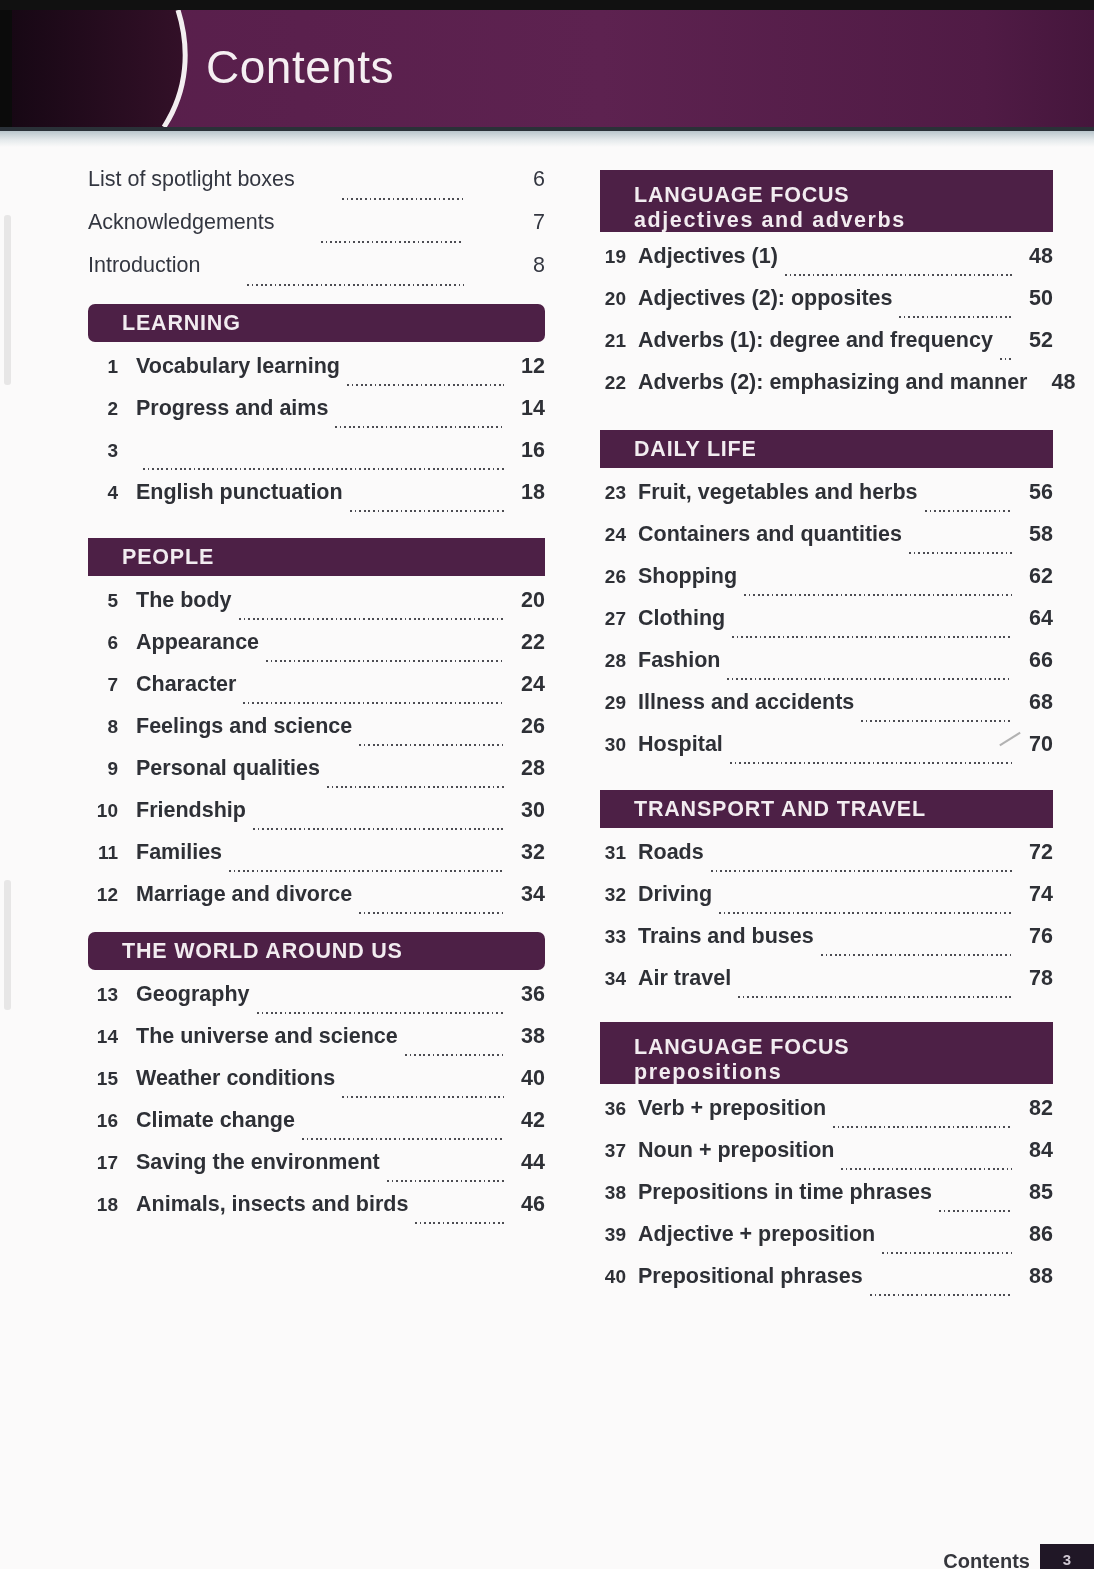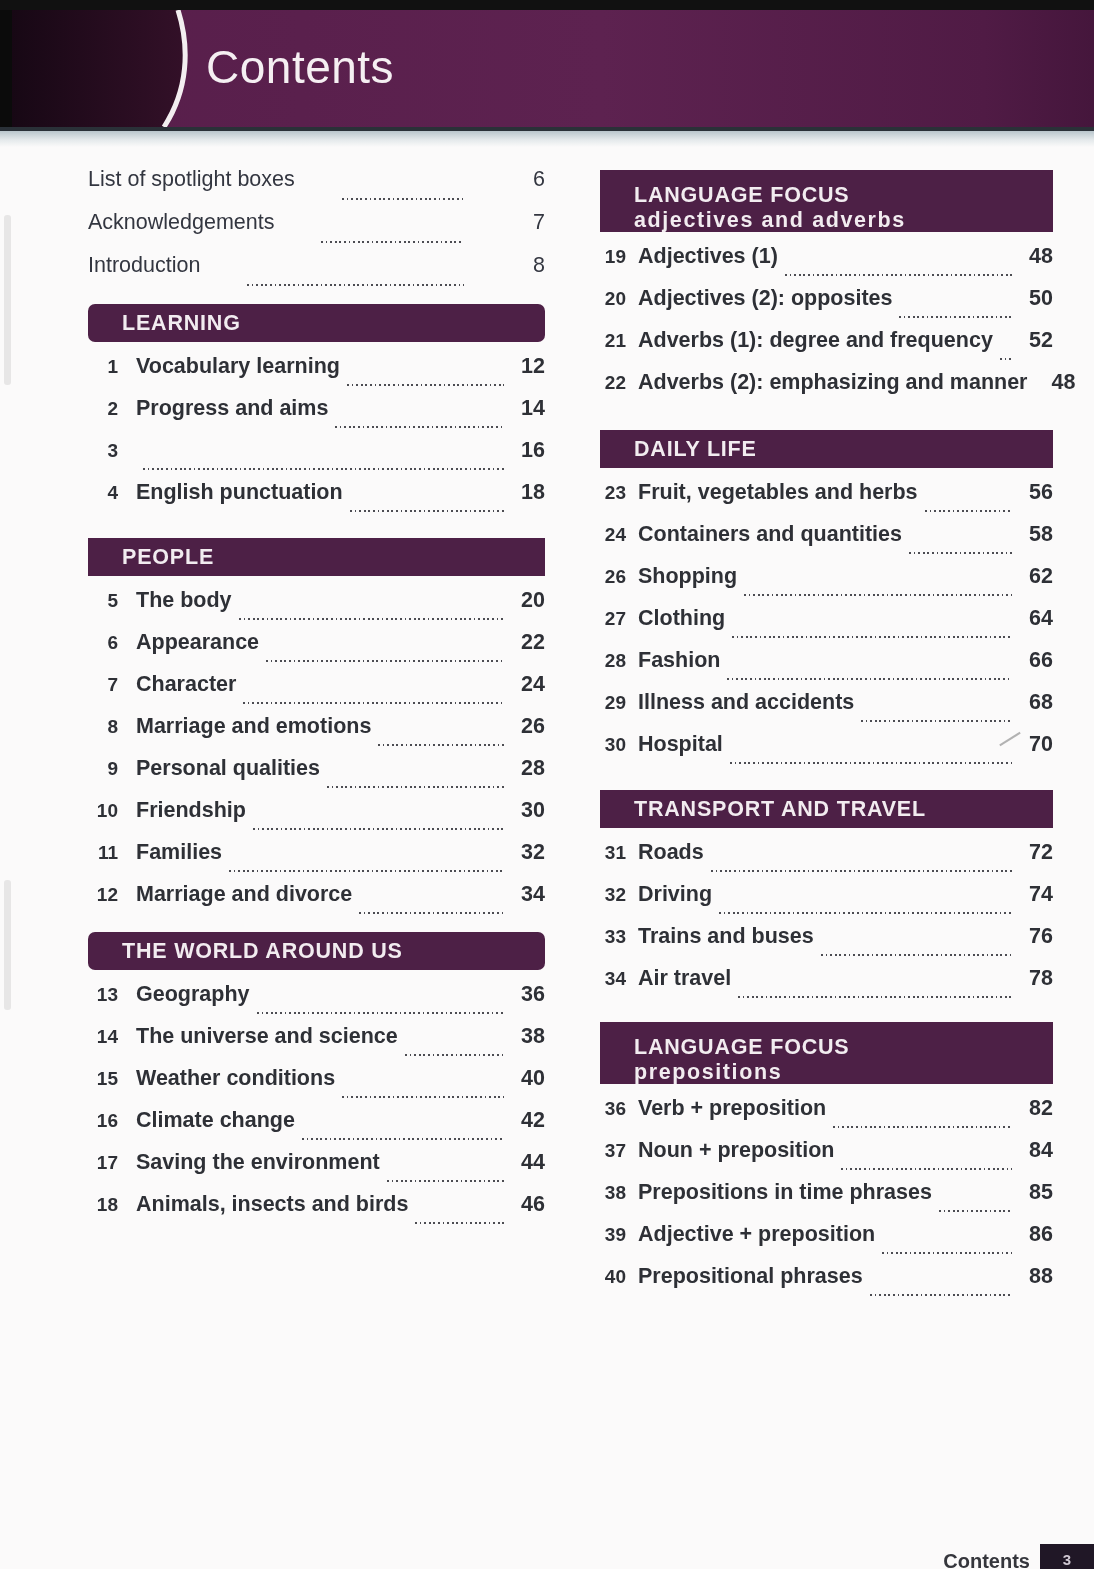--- a/index.html
+++ b/index.html
@@ -180,21 +180,21 @@
 
         <div class="row">
           <span class="num">7</span>
           <span class="title">Character</span>
           <span class="leader"></span>
           <span class="pg">24</span>
         </div>
 
         <div class="row">
           <span class="num">8</span>
-          <span class="title">Marriage and emotions</span>
+          <span class="title">Feelings and science</span>
           <span class="leader"></span>
           <span class="pg">26</span>
         </div>
 
         <div class="row">
           <span class="num">9</span>
           <span class="title">Personal qualities</span>
           <span class="leader"></span>
           <span class="pg">28</span>
         </div>

